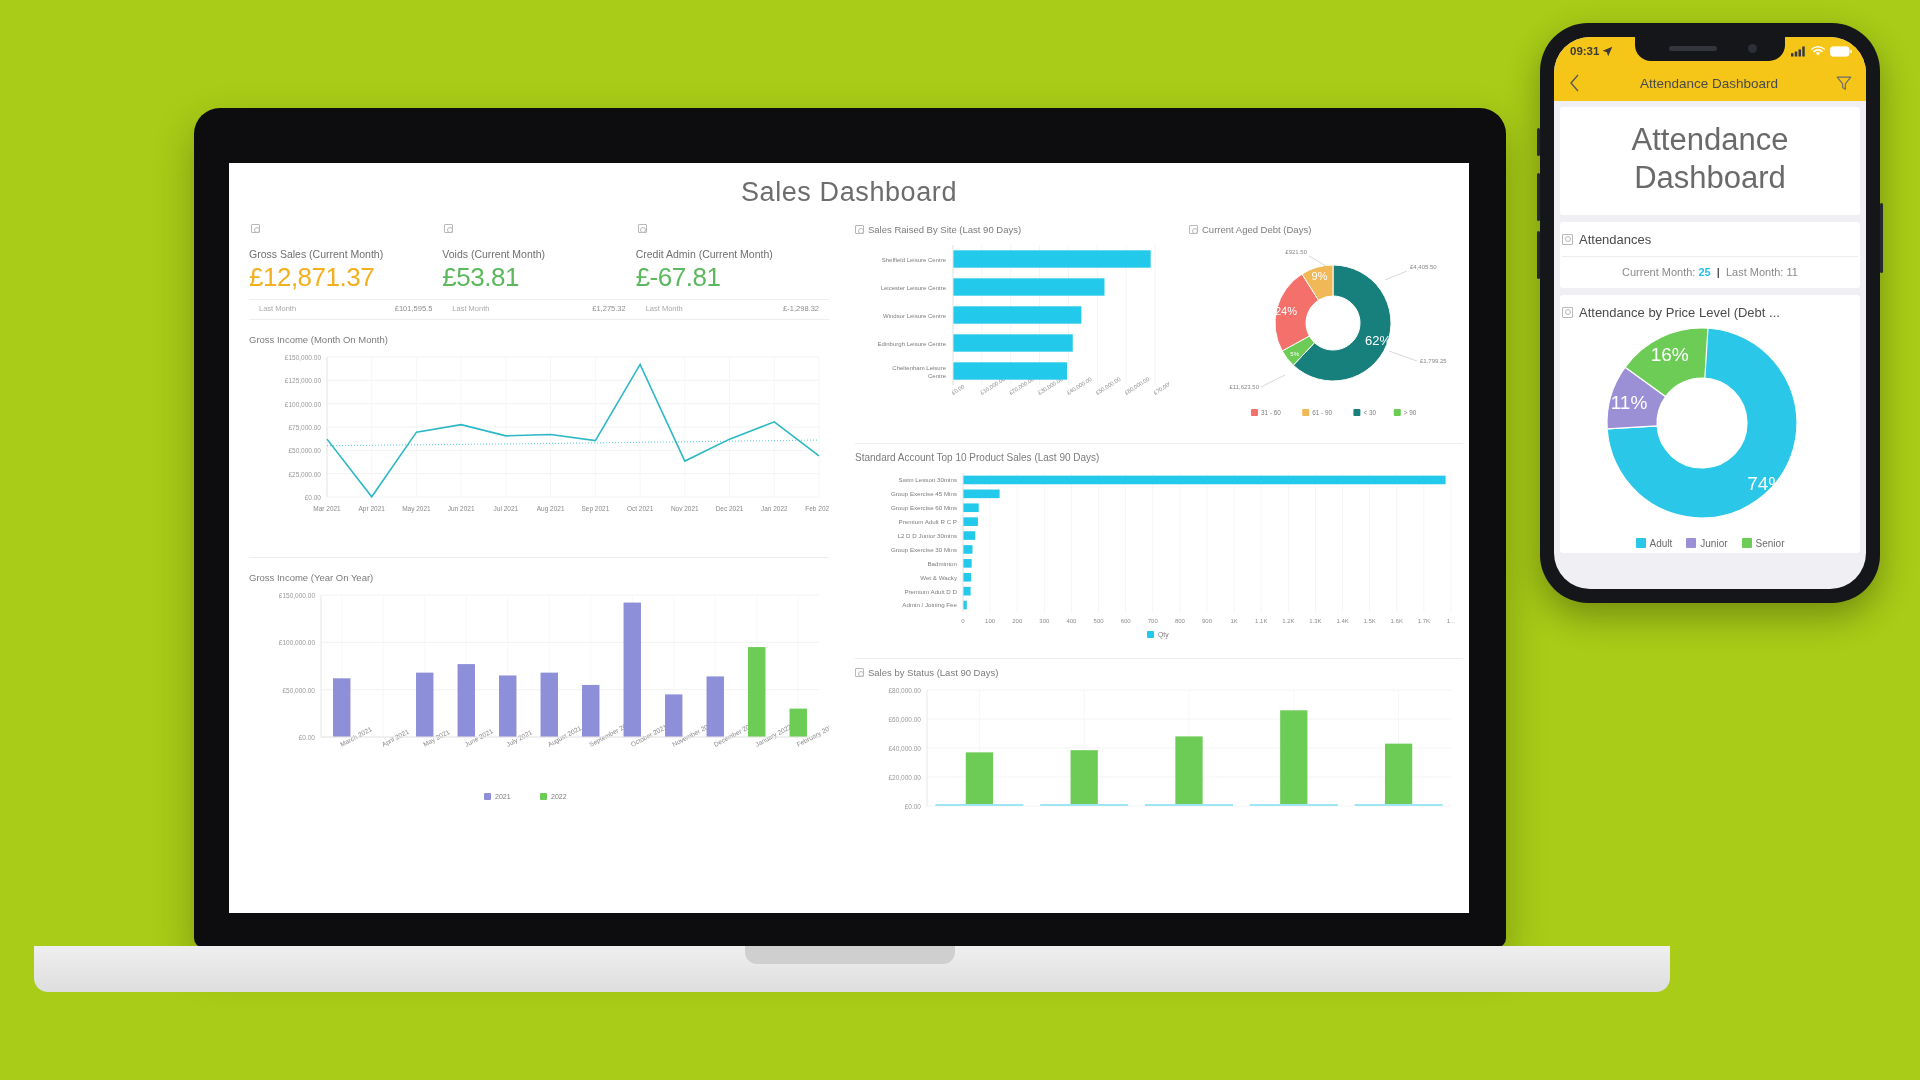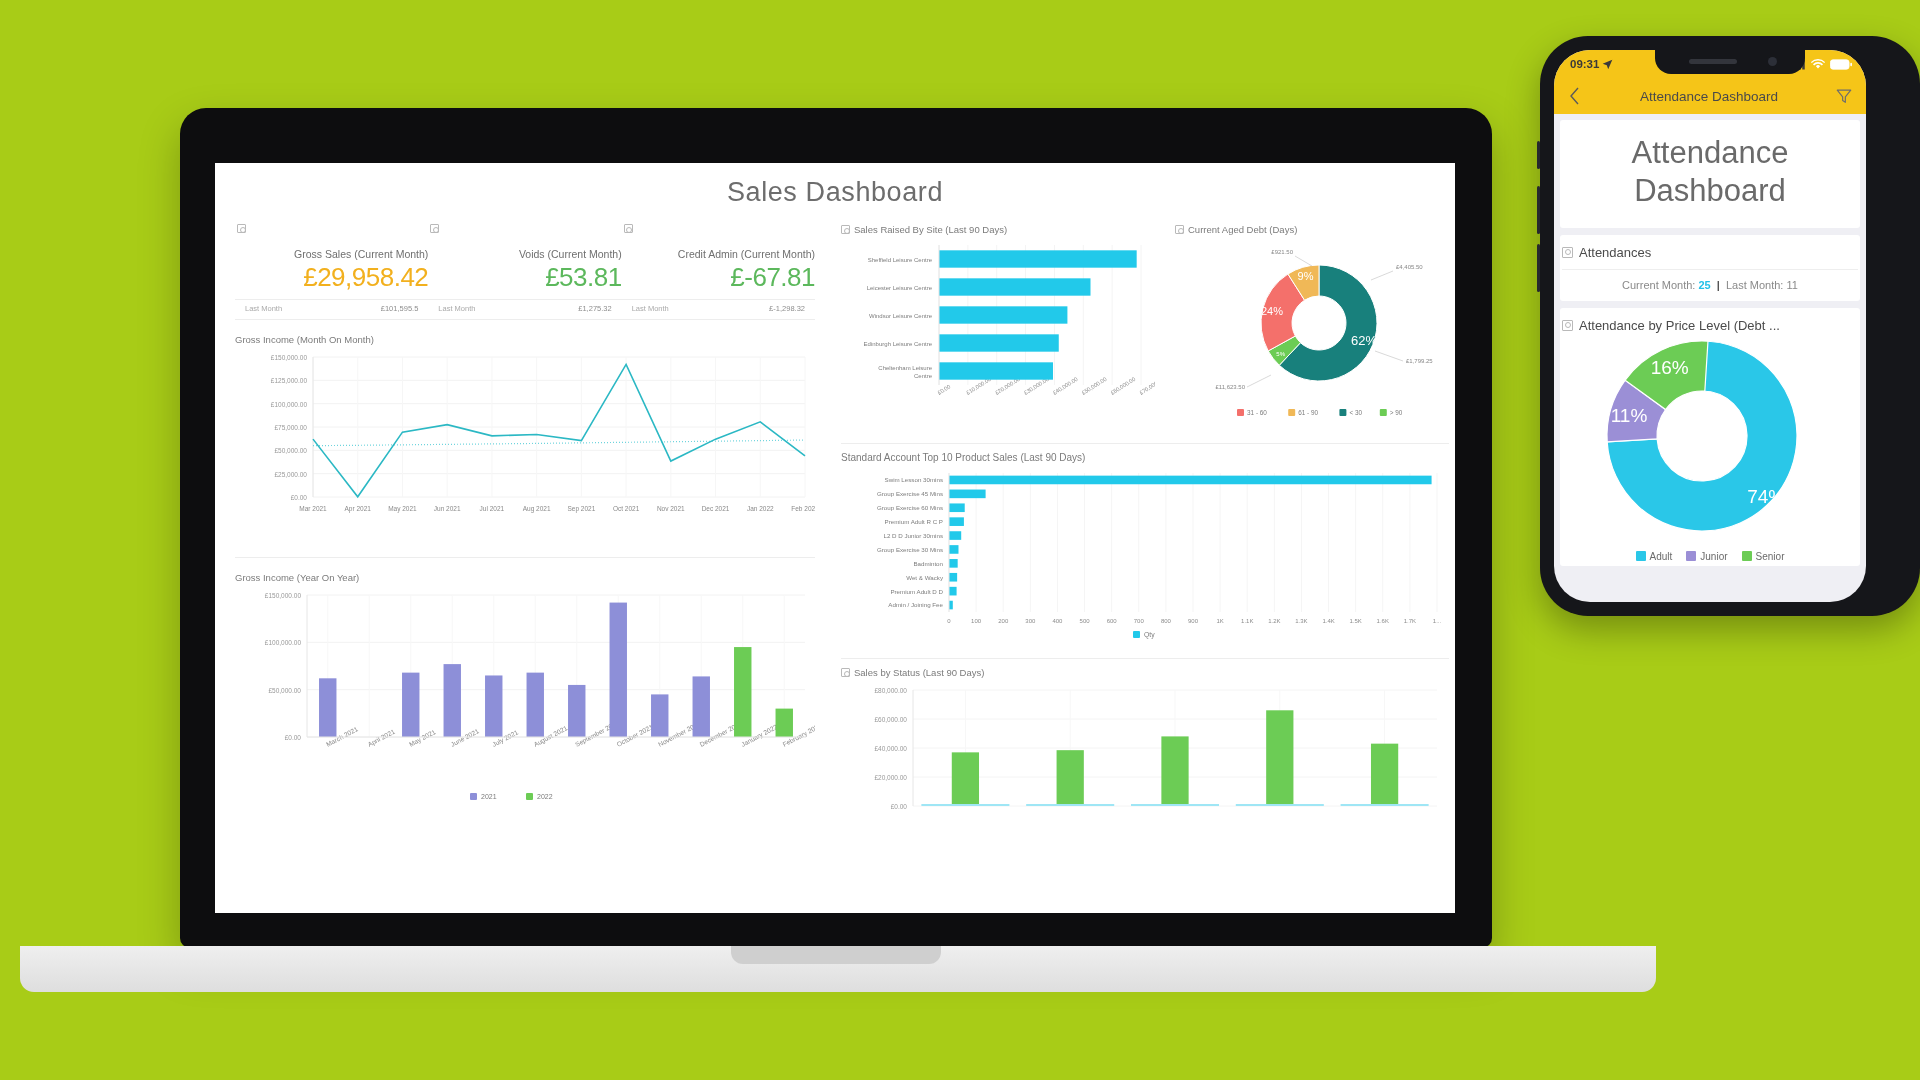--- a/index.html
+++ b/index.html
@@ -4,21 +4,21 @@
 <style>
   * { box-sizing: border-box; margin: 0; padding: 0; }
   html, body { width: 1920px; height: 1080px; overflow: hidden; }
   body {
     background: #a8cc17;
     font-family: "Liberation Sans", sans-serif;
     position: relative;
   }
 
   
-  #laptop { position: absolute; left: 180px; top: 108px; width: 1312px; height: 840px; }
+  #laptop { position: absolute; left: 194px; top: 108px; width: 1312px; height: 840px; }
   #laptop-body {
     position: absolute; left: 0; top: 0; width: 1312px; height: 840px;
     background: #0d0d0f; border-radius: 26px 26px 10px 10px;
     box-shadow: 0 18px 40px rgba(0,0,0,.25);
   }
   #laptop-screen {
     position: absolute; left: 35px; top: 55px; width: 1240px; height: 750px;
     background: #ffffff; overflow: hidden;
   }
   #laptop-base {
@@ -49,41 +49,41 @@
   }
   .panel-icon::after {
     content: ""; position: absolute; left: 1.5px; top: 1.5px;
     width: 4px; height: 4px; border: 1px solid #b9b9b9; border-radius: 50%;
   }
   .panel-title { font-size: 9.5px; color: #7b7b7b; display: flex; align-items: center; }
   .panel-title-lg { font-size: 10px; }
 
   
   #kpi-row { display: flex; border-bottom: 1px solid #ededed; padding-bottom: 6px; }
-  .kpi { flex: 1; text-align: right; position: relative; padding-top: 2px; }
+  .kpi { flex: 1; text-align: left; position: relative; padding-top: 2px; }
   .kpi .panel-icon { position: absolute; left: 2px; top: 0; }
   .kpi-label { font-size: 10.5px; color: #6f6f6f; margin-top: 22px; }
   .kpi-value { font-size: 26px; font-weight: 400; margin: 2px 0 6px 0; letter-spacing: -.5px; }
   .kpi-value.amber { color: #f2b01e; }
   .kpi-value.green { color: #5cb85c; }
   .kpi-foot {
     display: flex; justify-content: space-between; font-size: 7.5px; color: #aaa;
     border-top: 1px solid #ededed; padding: 4px 10px 0 10px; margin-top: 2px;
   }
   .kpi-foot .amt { color: #8e8e8e; }
 
   
   .chart-block { margin-top: 14px; }
   .chart-head { margin-bottom: 4px; }
   .sep { height: 1px; background: #ededed; margin: 8px 0 0 0; }
 
   svg text { font-family: "Liberation Sans", sans-serif; }
 
   
-  #phone { position: absolute; left: 1540px; top: 36px; width: 380px; height: 580px; }
+  #phone { position: absolute; left: 1540px; top: 23px; width: 340px; height: 580px; }
   #phone-body {
     position: absolute; inset: 0; background: #15161a; border-radius: 48px;
     box-shadow: 0 14px 34px rgba(0,0,0,.3);
   }
   #phone-screen {
     position: absolute; left: 14px; top: 14px; width: 312px; height: 552px;
     border-radius: 36px; overflow: hidden; background: #efeff4;
   }
   #phone-notch {
     position: absolute; left: 50%; top: 14px; transform: translateX(-50%);
@@ -136,21 +136,21 @@
       <div id="dash-title">Sales  Dashboard</div>
 
       <div id="dash-cols">
 
         <div id="col-left">
 
           <div id="kpi-row">
             <div class="kpi">
               <span class="panel-icon"></span>
               <div class="kpi-label">Gross Sales  (Current Month)</div>
-              <div class="kpi-value amber">£29,958.42</div>
+              <div class="kpi-value amber">£12,871.37</div>
               <div class="kpi-foot">
                 <span>Last Month</span>
                 <span class="amt">£101,595.5</span>
               </div>
             </div>
             <div class="kpi">
               <span class="panel-icon"></span>
               <div class="kpi-label">Voids (Current Month)</div>
               <div class="kpi-value green">£53.81</div>
               <div class="kpi-foot">

